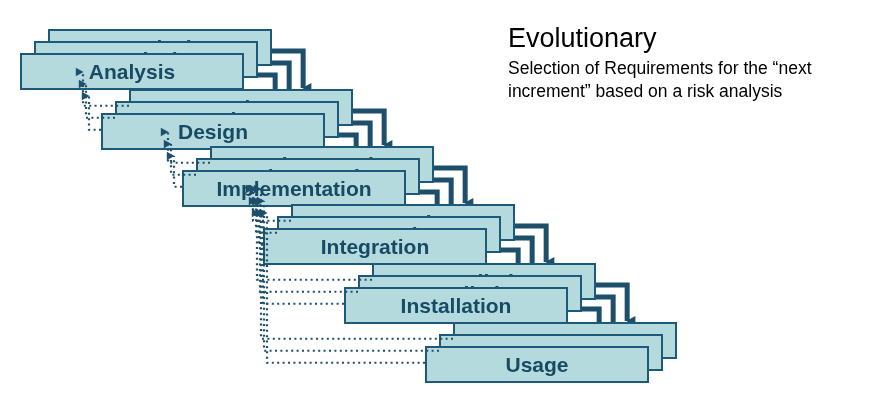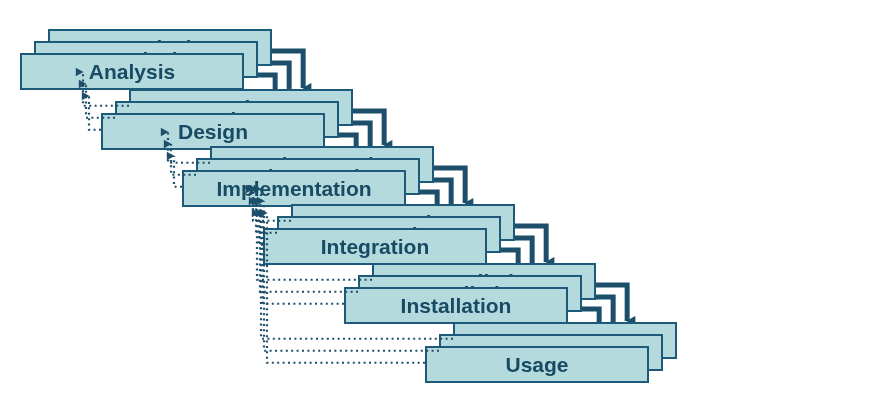--- a/index.html
+++ b/index.html
@@ -190,14 +190,18 @@
         </g>
         <g>
           <path d="M439,350.75 H264 V201" fill="none" stroke="#1d4f6b" stroke-width="2.2" stroke-dasharray="2,3.4" stroke-linecap="butt" marker-end="url(#dothead)"></path>
         </g>
         <g>
           <path d="M425,362.75 H267 V213" fill="none" stroke="#1d4f6b" stroke-width="2.2" stroke-dasharray="2,3.4" stroke-linecap="butt" marker-end="url(#dothead)"></path>
         </g>
       </g>
   </svg>
 
+  <div class="legend">
+    <div class="legend-title">Evolutionary</div>
+    <div class="legend-body">Selection of Requirements for the “next increment” based on a risk analysis</div>
+  </div>
 
 </div>
 
 </body></html>

